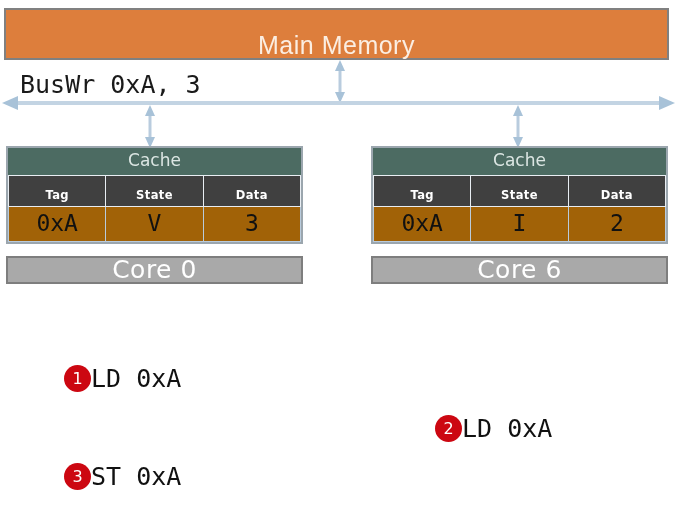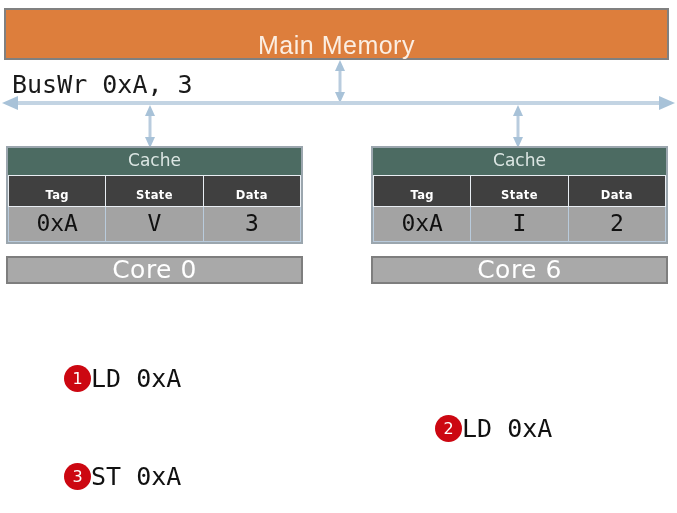--- a/index.html
+++ b/index.html
@@ -40,21 +40,21 @@
   
   #bus-svg {
     position: absolute;
     left: 0;
     top: 60px;
     width: 677px;
     height: 90px;
   }
   #bus-label {
     position: absolute;
-    left: 12px;
+    left: 20px;
     top: 70px;
     font-family: "DejaVu Sans Mono", monospace;
     font-size: 25px;
     color: #1A1A1A;
     white-space: pre;
     letter-spacing: 0px;
   }
 
   
   .node {
@@ -88,21 +88,21 @@
     color: #FFFFFF;
     font-family: "DejaVu Sans", sans-serif;
     font-size: 11.5px;
     font-weight: bold;
     letter-spacing: 0.4px;
     padding: 12px 0 4px 0;
     border: 1px solid #E9EEF3;
     text-align: center;
   }
   table.cache-table td {
-    background: #a3a3a3;
+    background: #a16207;
     border: 1px solid #B9CBDC;
     text-align: center;
     font-family: "DejaVu Sans Mono", monospace;
     font-size: 23px;
     color: #111111;
     padding: 1px 0 3px 0;
     height: 30px;
   }
   td.red-value { color: #E8111A; }
 

